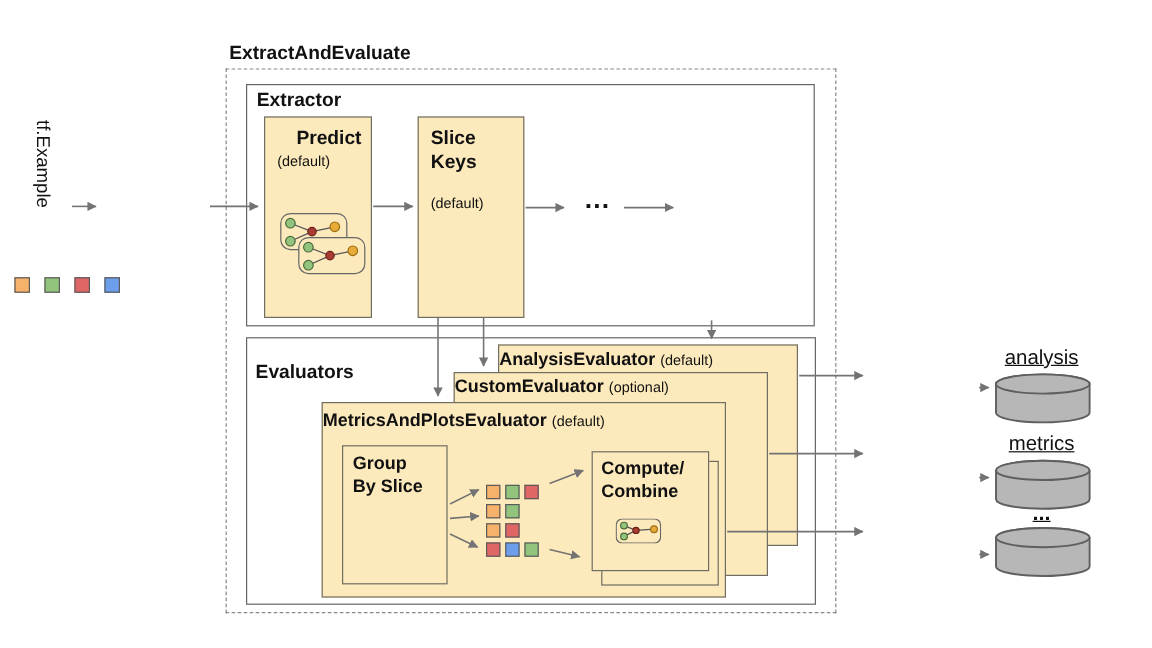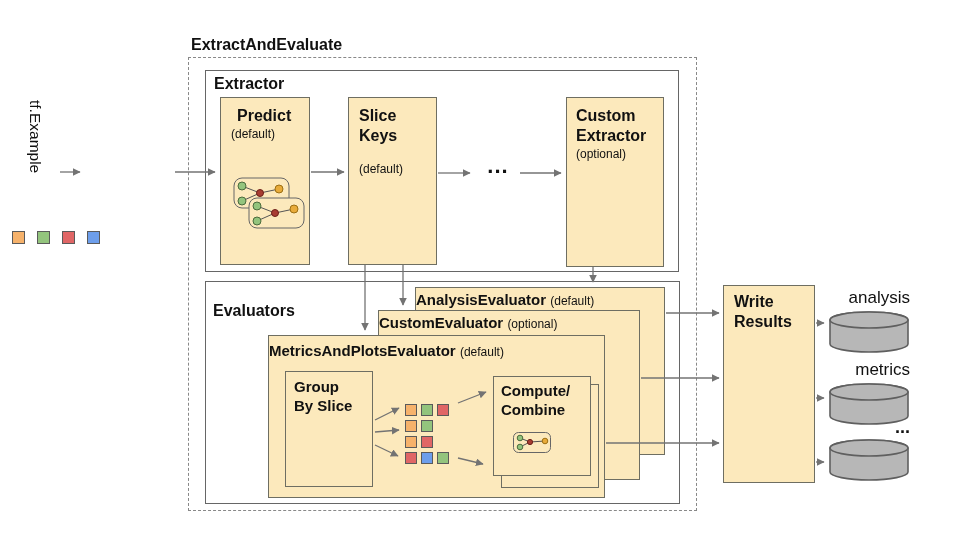--- a/index.html
+++ b/index.html
@@ -27,21 +27,21 @@
   .sectiontitle{font-weight:bold;font-size:16px;}
   .stacktitle{
     position:absolute;top:3px;left:0;right:0;white-space:nowrap;
     font-weight:bold;font-size:15px;
   }
   .stacktitle .qualifier{font-size:12px;}
   .vert{
     writing-mode:vertical-rl;text-orientation:mixed;
     font-size:15.5px;color:#111;
   }
-  .cyl-label{font-size:17px;text-align:right;}
+  .cyl-label{font-size:17px;text-align:center;text-decoration:underline;}
   .sq-row{display:flex;gap:4px;margin-bottom:4px;}
   .sq{width:12px;height:12px;border:1.5px solid #5a5a5a;box-sizing:border-box;}
   #input-squares .sq{width:13px;height:13px;margin-right:6px;}
   #input-squares .sq-row{gap:6px;margin:0;}
   svg{display:block;}
   .over{position:absolute;left:0;top:0;z-index:10;pointer-events:none;}
 </style>
 </head>
 <body>
 
@@ -59,21 +59,21 @@
 
 
   <div class="abs sectiontitle" style="left:191px;top:36px;">ExtractAndEvaluate</div>
   <div class="dashed" style="left:188px;top:57px;width:509px;height:454px;"></div>
 
   <div class="section" style="left:205px;top:70px;width:474px;height:202px;">
     <div class="sectiontitle" style="position:absolute;left:8px;top:4px;">Extractor</div>
   </div>
 
   <div class="tanbox" style="left:220px;top:97px;width:90px;height:168px;z-index:2;">
-    <div class="boxtitle" style="margin:8px 0 0 16px;font-size:16px;">Predict</div>
+    <div class="boxtitle" style="margin:8px 0 0 26px;font-size:16px;">Predict</div>
     <div class="qualifier" style="margin:1px 0 0 10px;">(default)</div>
     <svg class="abs" style="left:12px;top:79px;" width="72" height="60" viewBox="0 0 72 60">
       <g stroke="#666" fill="#fce9bc">
         <rect x="1" y="1" width="55" height="30" rx="8"></rect>
       </g>
       <g stroke="#555" stroke-width="1">
         <line x1="9" y1="9" x2="27" y2="16"></line>
         <line x1="9" y1="24" x2="27" y2="16"></line>
         <line x1="27" y1="16" x2="46" y2="12"></line>
       </g>
@@ -99,25 +99,20 @@
   </div>
 
   <div class="tanbox" style="left:348px;top:97px;width:89px;height:168px;z-index:2;">
     <div class="boxtitle" style="margin:8px 0 16px 10px;font-size:16px;">Slice
 Keys</div>
     <div class="qualifier" style="margin:1px 0 0 10px;">(default)</div>
   </div>
 
   <div class="abs" style="left:478px;top:153px;width:40px;text-align:center;font-weight:bold;font-size:22px;letter-spacing:1px;">...</div>
 
-  <div class="tanbox" style="left:566px;top:97px;width:98px;height:170px;z-index:2;">
-    <div class="boxtitle" style="margin:8px 0 0 9px;font-size:16px;">Custom
-Extractor</div>
-    <div class="qualifier" style="margin:1px 0 0 9px;">(optional)</div>
-  </div>
 
   <div class="section" style="left:205px;top:281px;width:475px;height:223px;">
     <div class="sectiontitle" style="position:absolute;left:7px;top:20px;text-align:right;">Evaluators</div>
   </div>
 
   <div class="tanbox" style="left:415px;top:287px;width:250px;height:168px;z-index:2;">
     <div class="stacktitle">
       <span>AnalysisEvaluator</span>
       <span class="qualifier">(default)</span>
     </div>
@@ -172,24 +167,20 @@
           <line x1="17" y1="10" x2="32" y2="9"></line>
         </g>
         <circle cx="7" cy="6" r="2.8" fill="#93c47d" stroke="#4c6b3c"></circle>
         <circle cx="7" cy="15" r="2.8" fill="#93c47d" stroke="#4c6b3c"></circle>
         <circle cx="17" cy="10" r="2.6" fill="#a83c32" stroke="#6d2018"></circle>
         <circle cx="32" cy="9" r="2.8" fill="#e8ab3a" stroke="#9c6f14"></circle>
       </svg>
     </div>
   </div>
 
-  <div class="tanbox" style="left:723px;top:285px;width:92px;height:198px;padding:6px 0 0 10px;z-index:2;">
-    <div class="boxtitle" style="font-size:16px;">Write
-Results</div>
-  </div>
 
   <div class="abs cyl-label" style="left:826px;top:288px;width:84px;">analysis</div>
   <svg class="abs" style="left:828px;top:310px;" width="82" height="44" viewBox="0 0 82 44">
     <path d="M2,10 a39,8 0 0 1 78,0 l0,24 a39,8 0 0 1 -78,0 z" fill="#b7b7b7" stroke="#5f5f5f" stroke-width="1.6"></path>
     <ellipse cx="41" cy="10" rx="39" ry="8" fill="#b7b7b7" stroke="#5f5f5f" stroke-width="1.6"></ellipse>
   </svg>
 
   <div class="abs cyl-label" style="left:826px;top:360px;width:84px;">metrics</div>
   <svg class="abs" style="left:828px;top:382px;" width="82" height="44" viewBox="0 0 82 44">
     <path d="M2,10 a39,8 0 0 1 78,0 l0,24 a39,8 0 0 1 -78,0 z" fill="#b7b7b7" stroke="#5f5f5f" stroke-width="1.6"></path>

